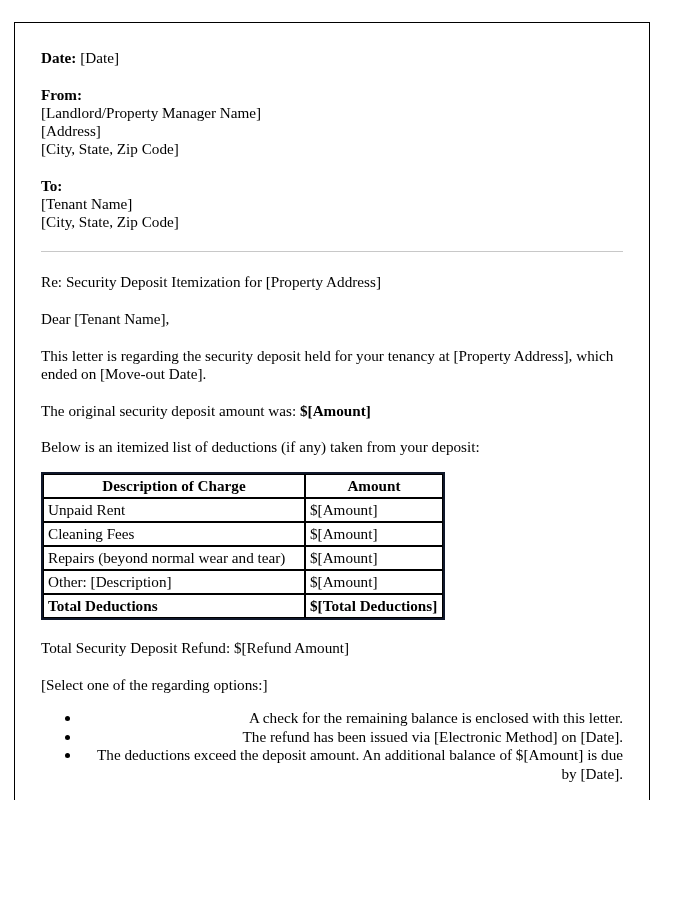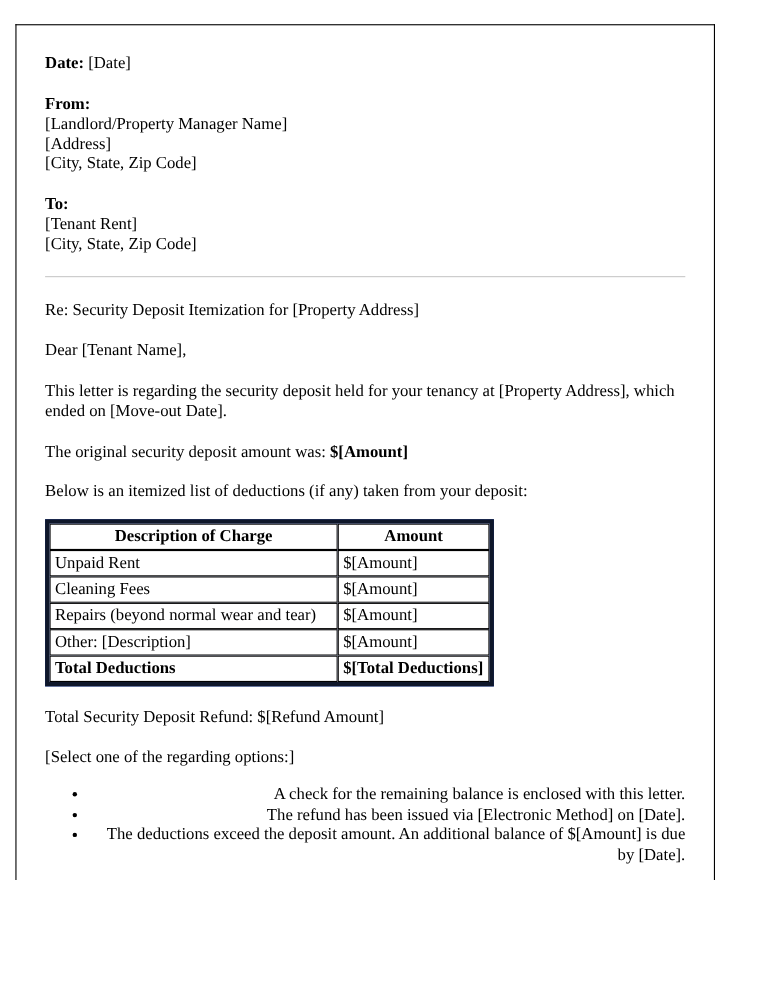--- a/index.html
+++ b/index.html
@@ -68,25 +68,25 @@
     font-size: 15.2px;
     line-height: 18px;
     font-weight: normal;
     margin: 0 0 19px 0;
   }
 
   
   table.itemize {
     border-collapse: separate;
     border-spacing: 0;
-    border: 4px solid #0f172a;
+    border: 2px solid #0f172a;
     margin: 0 0 19px 0;
     width: 400px;
     table-layout: fixed;
-    background: #1d4ed8;
+    background: #d946ef;
   }
   table.itemize td,
   table.itemize th {
     border: 1px solid #000000;
     font-size: 15.2px;
     line-height: 18px;
     padding: 2px 4px;
     vertical-align: middle;
     background: #ffffff;
   }
@@ -137,21 +137,21 @@
       <div class="addr-label">From:</div>
       <div class="line">[Landlord/Property Manager Name]</div>
       <div class="line">[Address]</div>
       <div class="line">[City, State, Zip Code]</div>
     </div>
 
     <div class="gap-md"></div>
 
     <div>
       <div class="addr-label">To:</div>
-      <div class="line">[Tenant Rent]</div>
+      <div class="line">[Tenant Name]</div>
       <div class="line">[City, State, Zip Code]</div>
     </div>
 
     <hr class="divider">
 
     <div class="heading-line">Re: Security Deposit Itemization for [Property Address]</div>
 
     <p class="para">Dear [Tenant Name],</p>
 
     <p class="para">This letter is regarding the security deposit held for your tenancy at [Property Address], which ended on [Move-out Date].</p>

